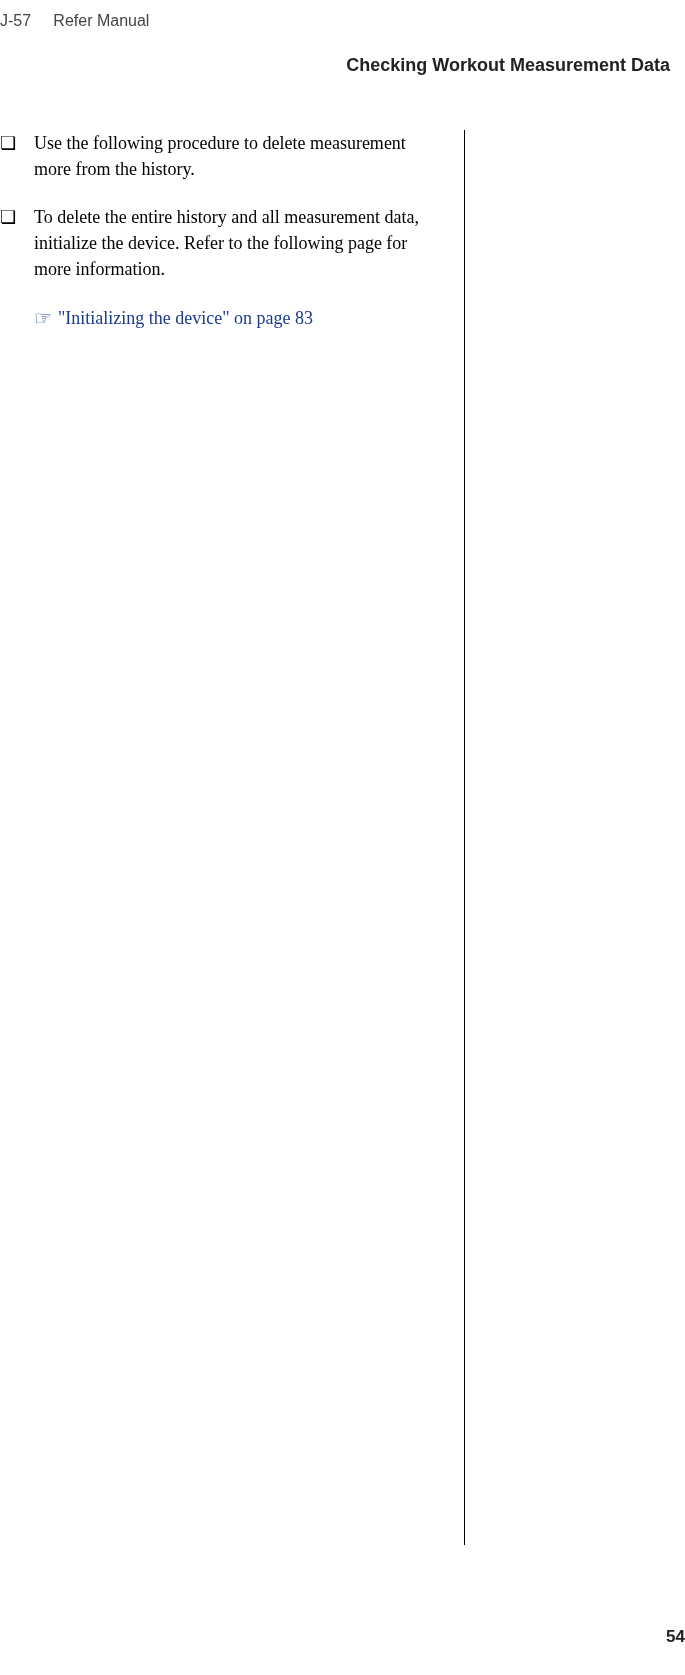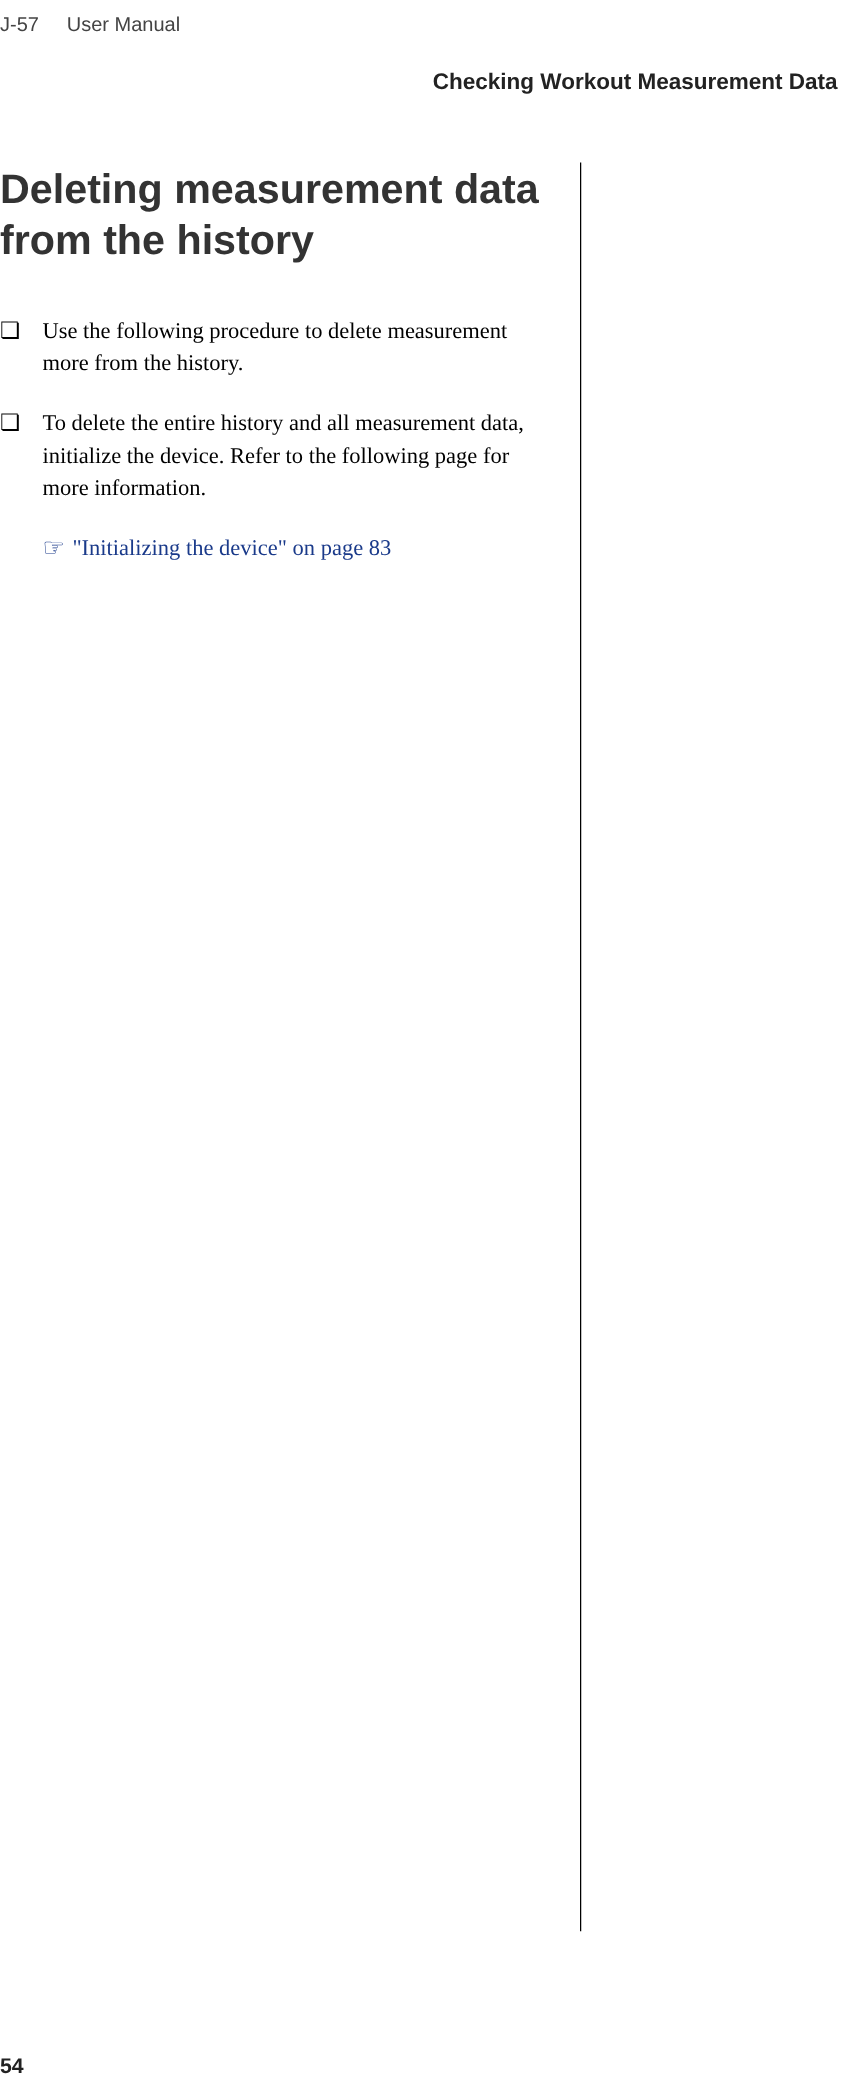--- a/index.html
+++ b/index.html
@@ -75,43 +75,42 @@
   }
   .ref-icon {
     color: #1a3a8a;
     font-size: 20px;
   }
   .ref-link {
     color: #1a3a8a;
   }
   .page-num {
     position: absolute;
-    bottom: 12px;
+    bottom: 28px;
     left: 0;
     width: 685px;
-    text-align: left;
+    text-align: right;
     font-family: 'Segoe UI', Arial, sans-serif;
     font-size: 17px;
     font-weight: bold;
     color: #222;
   }
 </style>
 </head>
 <body>
 
 <div class="header-left">
   <span>J-57</span>
   &nbsp;&nbsp;&nbsp;
-  <span>User Manual</span>
+  <span>Refer Manual</span>
 </div>
 
 <div class="header-right">Checking Workout Measurement Data</div>
 
 <div class="content-col">
-  <h1 class="section-title">Deleting measurement data from the history</h1>
 
 
   <div class="list-item">
     <div class="bullet">❏</div>
     <div class="item-text">Use the following procedure to delete measurement more from the history.</div>
   </div>
 
   <div class="list-item">
     <div class="bullet">❏</div>
     <div class="item-text">To delete the entire history and all measurement data, initialize the device. Refer to the following page for more information.</div>

